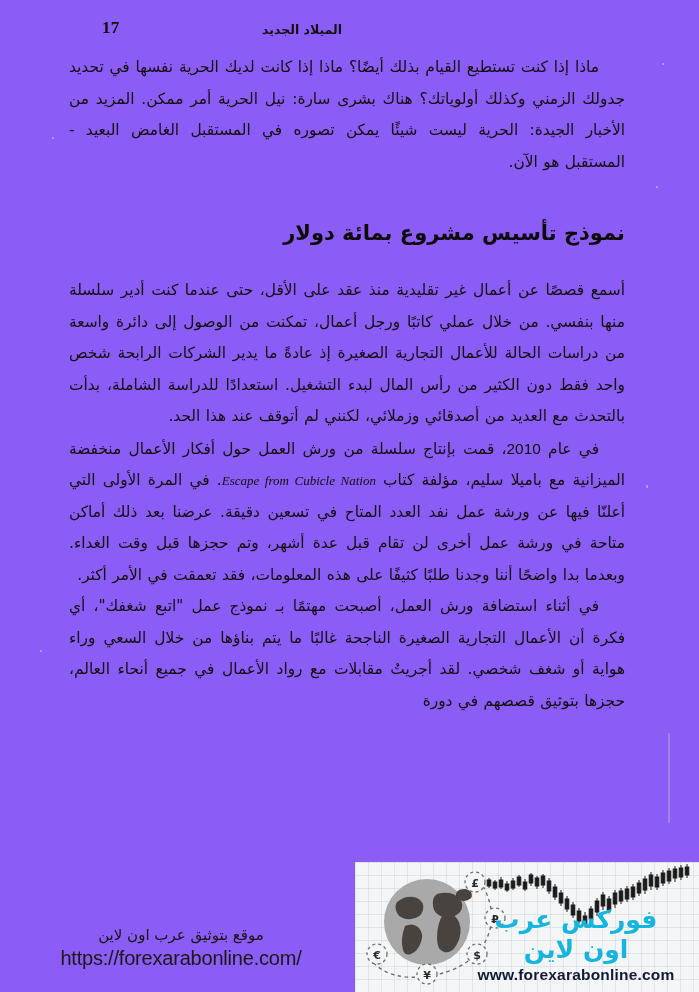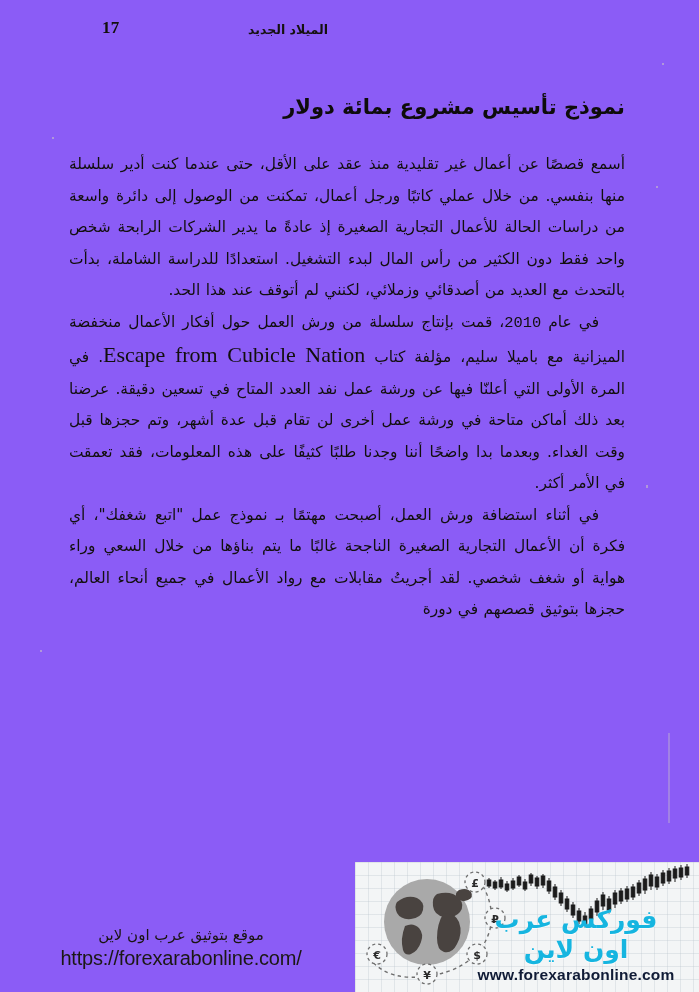--- a/index.html
+++ b/index.html
@@ -33,21 +33,21 @@
     left: 102px;
     top: 0;
     font-family: "Liberation Serif", serif;
     font-size: 17px;
     font-weight: bold;
     color: #13100e;
     letter-spacing: 0.3px;
   }
   .header-title {
     position: absolute;
-    left: 0;
+    left: 14px;
     top: 4px;
     width: 576px;
     text-align: center;
     font-family: "DejaVu Sans", sans-serif;
     font-size: 12.5px;
     font-weight: bold;
     color: #15110f;
     direction: rtl;
     letter-spacing: -0.2px;
   }
@@ -70,26 +70,27 @@
     margin: 0;
     text-align: justify;
     text-align-last: right;
     word-spacing: 0.5px;
   }
   .para.indent { text-indent: 26px; }
   .para + .para { margin-top: 0px; }
 
   .para .latin-italic {
     font-family: "Liberation Serif", serif;
-    font-size: 22px;
+    font-style: italic;
+    font-size: 13px;
     direction: ltr;
     unicode-bidi: isolate;
   }
   .para .num {
-    font-family: Liberation Mono, monospace;
+    font-family: Liberation Sans, sans-serif;
     direction: ltr;
     unicode-bidi: isolate;
   }
 
   
   .section-heading {
     font-family: "DejaVu Sans", sans-serif;
     font-size: 21px;
     font-weight: bold;
     color: #0e0c0b;
@@ -193,20 +194,21 @@
 <div class="page">
 
   <div class="header">
     <div class="header-page-number">17</div>
     <div class="header-title">الميلاد الجديد</div>
   </div>
 
   <div class="content">
 
 
+    <p class="para indent">ماذا إذا كنت تستطيع القيام بذلك أيضًا؟ ماذا إذا كانت لديك الحرية نفسها في تحديد جدولك الزمني وكذلك أولوياتك؟ هناك بشرى سارة: نيل الحرية أمر ممكن. المزيد من الأخبار الجيدة: الحرية ليست شيئًا يمكن تصوره في المستقبل الغامض البعيد - المستقبل هو الآن.</p>
 
     <div class="gap-before-heading"></div>
 
     <h2 class="section-heading">نموذج تأسيس مشروع بمائة دولار</h2>
 
     <div class="gap-after-heading"></div>
 
     <p class="para">أسمع قصصًا عن أعمال غير تقليدية منذ عقد على الأقل، حتى عندما كنت أدير سلسلة منها بنفسي. من خلال عملي كاتبًا ورجل أعمال، تمكنت من الوصول إلى دائرة واسعة من دراسات الحالة للأعمال التجارية الصغيرة إذ عادةً ما يدير الشركات الرابحة شخص واحد فقط دون الكثير من رأس المال لبدء التشغيل. استعدادًا للدراسة الشاملة، بدأت بالتحدث مع العديد من أصدقائي وزملائي، لكنني لم أتوقف عند هذا الحد.</p>
 
     <p class="para indent"><span>في عام </span><span class="num">2010</span><span>، قمت بإنتاج سلسلة من ورش العمل حول أفكار الأعمال منخفضة الميزانية مع باميلا سليم، مؤلفة كتاب </span><span class="latin-italic">Escape from Cubicle Nation</span><span>. في المرة الأولى التي أعلنّا فيها عن ورشة عمل نفد العدد المتاح في تسعين دقيقة. عرضنا بعد ذلك أماكن متاحة في ورشة عمل أخرى لن تقام قبل عدة أشهر، وتم حجزها قبل وقت الغداء. وبعدما بدا واضحًا أننا وجدنا طلبًا كثيفًا على هذه المعلومات، فقد تعمقت في الأمر أكثر.</span></p>

